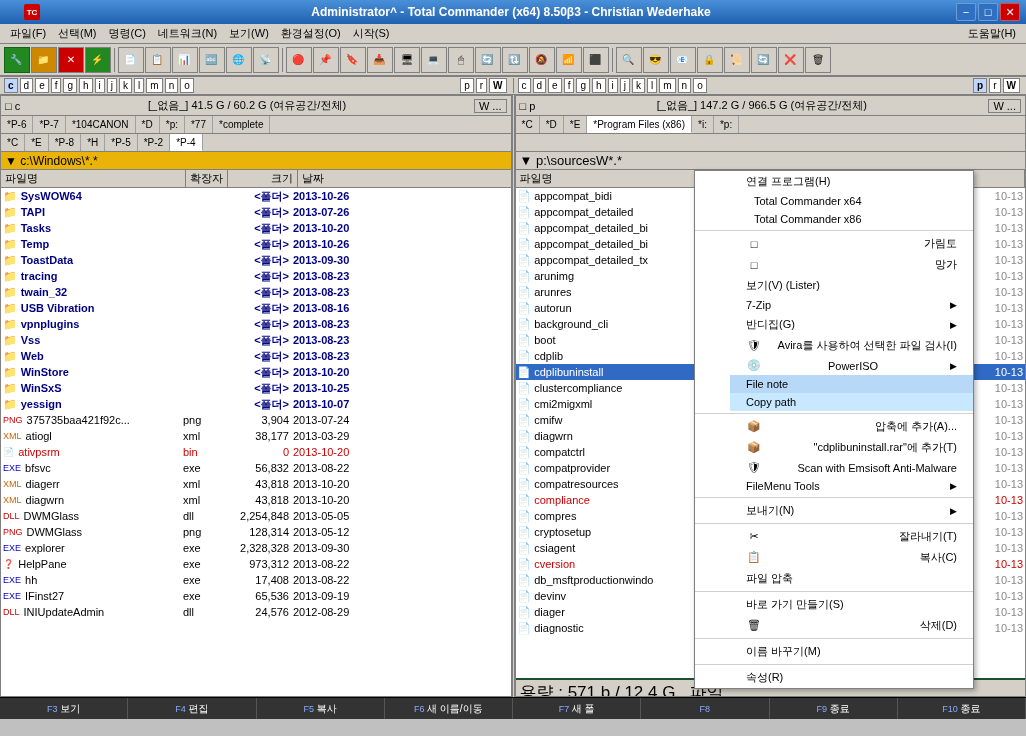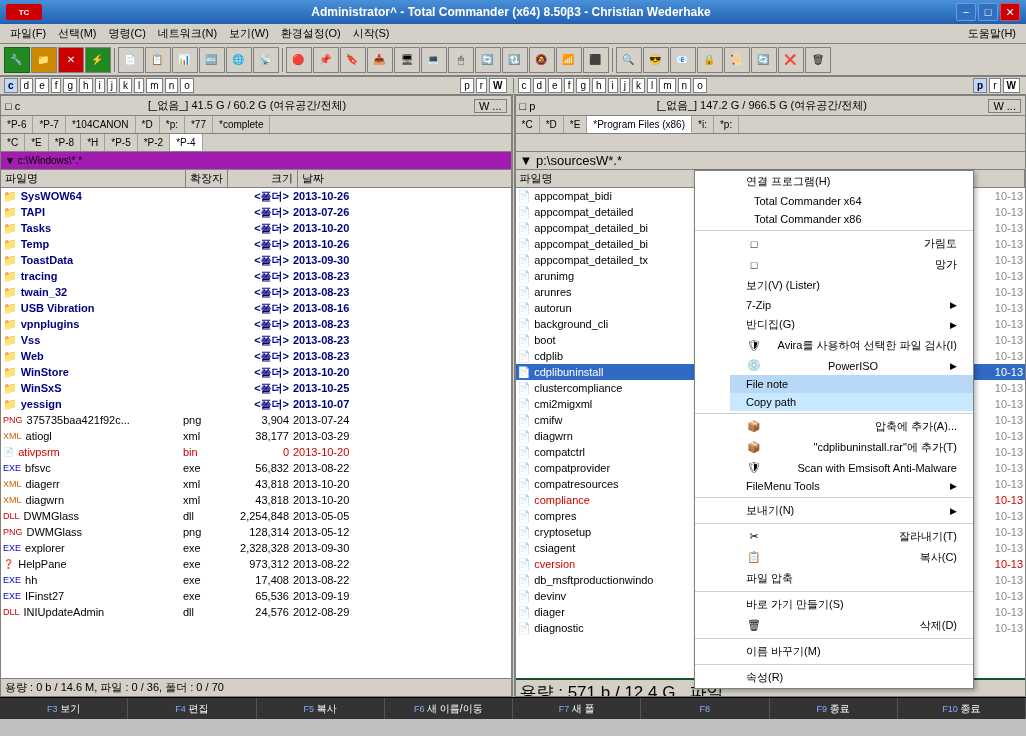--- a/index.html
+++ b/index.html
@@ -192,21 +192,21 @@
       align-items: center;
       padding: 0 4px;
       overflow: hidden;
     }
   </style>
 </head>
 <body>
 
 <div class="title-bar">
   <div style="width:60px; display:flex; gap:2px;">
-    <div style="width:36px;height:16px;background:#cc0000;border-radius:2px;display:flex;align-items:center;justify-content:center;">
+    <div style="width:16px;height:16px;background:#cc0000;border-radius:2px;display:flex;align-items:center;justify-content:center;margin-left:18px;">
       <span style="color:white;font-size:8px;font-weight:bold;">TC</span>
     </div>
   </div>
   <div class="title-bar-title">Administrator^ - Total Commander (x64) 8.50β3 - Christian Wederhake</div>
   <div class="title-bar-controls">
     <div class="title-btn min">−</div>
     <div class="title-btn max">□</div>
     <div class="title-btn close">✕</div>
   </div>
 </div>
@@ -327,21 +327,21 @@
     <div class="tab-row">
       <div class="tab">*C</div>
       <div class="tab">*E</div>
       <div class="tab">*P-8</div>
       <div class="tab">*H</div>
       <div class="tab">*P-5</div>
       <div class="tab">*P-2</div>
       <div class="tab active">*P-4</div>
     </div>
 
-    <div style="background:#a21caf; padding:1px 4px; font-size:10px; border-bottom:1px solid #808080; height:18px; display:flex; align-items:center;">
+    <div style="background:#eab308; padding:1px 4px; font-size:12px; border-bottom:1px solid #808080; height:18px; display:flex; align-items:center;">
       <span>▼ c:\Windows\*.*</span>
     </div>
 
     <div style="display:flex; background:#d4d0c8; border-bottom:1px solid #808080; font-size:11px;">
       <div style="padding:1px 4px; border-right:1px solid #808080; width:185px;">파일명</div>
       <div style="padding:1px 4px; border-right:1px solid #808080; width:42px;">확장자</div>
       <div style="padding:1px 4px; border-right:1px solid #808080; width:70px; text-align:right;">크기</div>
       <div style="padding:1px 4px;">날짜</div>
     </div>
 
@@ -505,23 +505,20 @@
         <div class="file-date">2013-09-19</div>
       </div>
       <div class="file-row">
         <div class="file-name"><span style="color:#cc0000;font-size:9px;margin-right:2px;">DLL</span>INIUpdateAdmin</div>
         <div class="file-ext">dll</div>
         <div class="file-size">24,576</div>
         <div class="file-date">2012-08-29</div>
       </div>
     </div>
 
-    <div style="background:#d4d0c8; padding:1px 4px; font-size:11px; border-top:1px solid #808080; height:18px; display:flex; align-items:center;">
-      <span>용량 : 0 b / 14.6 M, 파일 : 0 / 36, 폴더 : 0 / 70</span>
-    </div>
   </div>
 
   <div class="divider"></div>
 
   <div class="left-panel" style="flex:1; display:flex; flex-direction:column; border:1px solid #808080; overflow:hidden; position:relative;">
 
     <div style="background:#d4d0c8; padding:1px 4px; font-size:11px; display:flex; align-items:center; justify-content:space-between; border-bottom:1px solid #808080; height:20px;">
       <span>□ p</span>
       <span>[_없음_]  147.2 G / 966.5 G (여유공간/전체)</span>
       <span style="border:1px solid #808080;padding:0 4px;cursor:pointer;">W ...</span>

